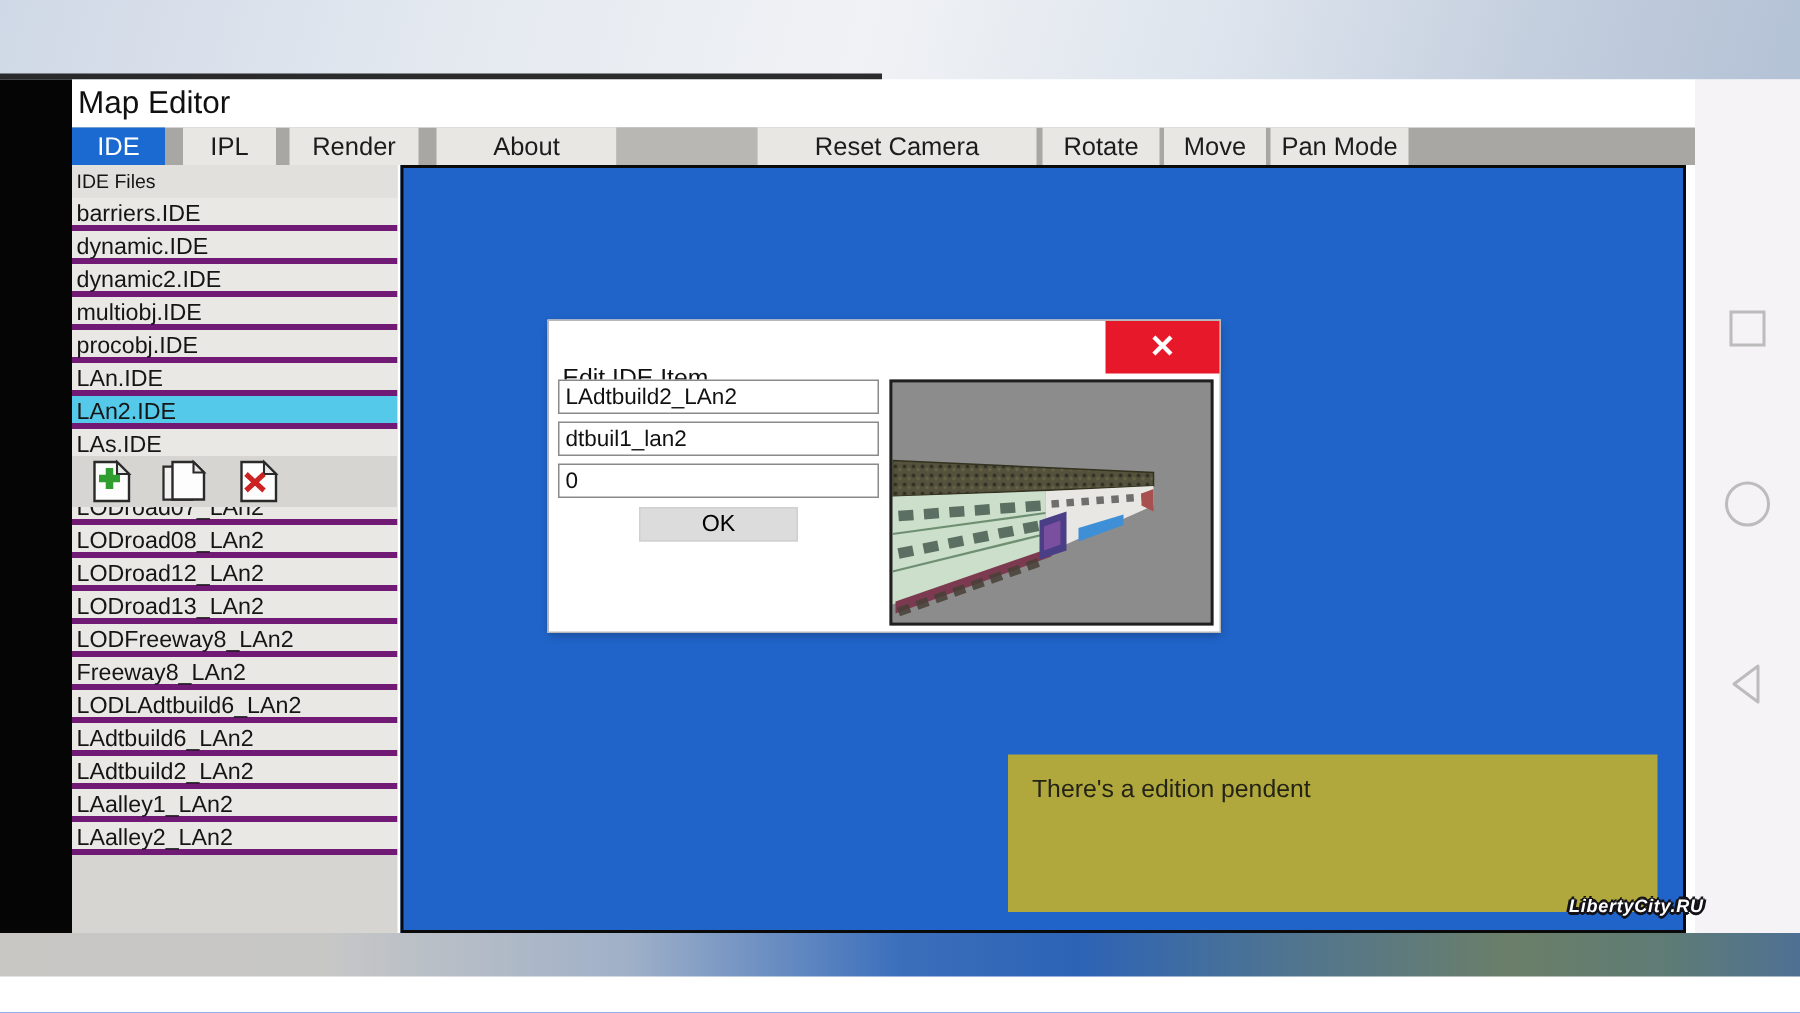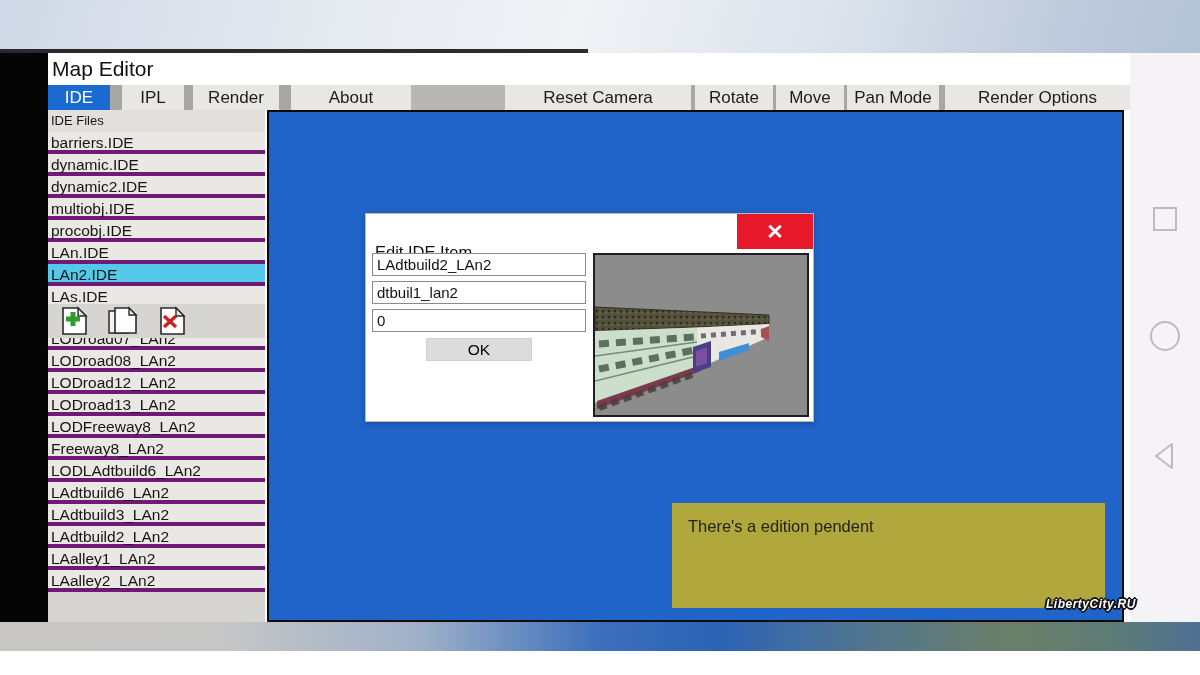--- a/index.html
+++ b/index.html
@@ -88,21 +88,20 @@
     <div class="tabbar">
       <div class="tab active" style="width:62px">IDE</div>
       <div class="tab" style="width:62px;margin-left:12px">IPL</div>
       <div class="tab" style="width:86px;margin-left:9px">Render</div>
       <div class="tab" style="width:120px;margin-left:12px">About</div>
       <div class="tab-spacer" style="width:94px"></div>
       <div class="tab" style="width:186px">Reset Camera</div>
       <div class="tab" style="width:78px;margin-left:4px">Rotate</div>
       <div class="tab" style="width:68px;margin-left:3px">Move</div>
       <div class="tab" style="width:92px;margin-left:3px">Pan Mode</div>
-      <div class="tab" style="flex:1;margin-left:6px">Render Options</div>
     </div>
 
     <div class="panel">
       <div class="list-header">IDE Files</div>
 
       <div class="files-list">
         <div class="row">barriers.IDE</div>
         <div class="row">dynamic.IDE</div>
         <div class="row">dynamic2.IDE</div>
         <div class="row">multiobj.IDE</div>
@@ -139,21 +138,20 @@
 
       <div class="items-list">
         <div class="row">LODroad07_LAn2</div>
         <div class="row">LODroad08_LAn2</div>
         <div class="row">LODroad12_LAn2</div>
         <div class="row">LODroad13_LAn2</div>
         <div class="row">LODFreeway8_LAn2</div>
         <div class="row">Freeway8_LAn2</div>
         <div class="row">LODLAdtbuild6_LAn2</div>
         <div class="row">LAdtbuild6_LAn2</div>
-        <div class="row">LAdtbuild3_LAn2</div>
         <div class="row">LAdtbuild2_LAn2</div>
         <div class="row">LAalley1_LAn2</div>
         <div class="row">LAalley2_LAn2</div>
       </div>
     </div>
 
     <div class="canvas"></div>
   </div>
 
   <div class="nav-col">

